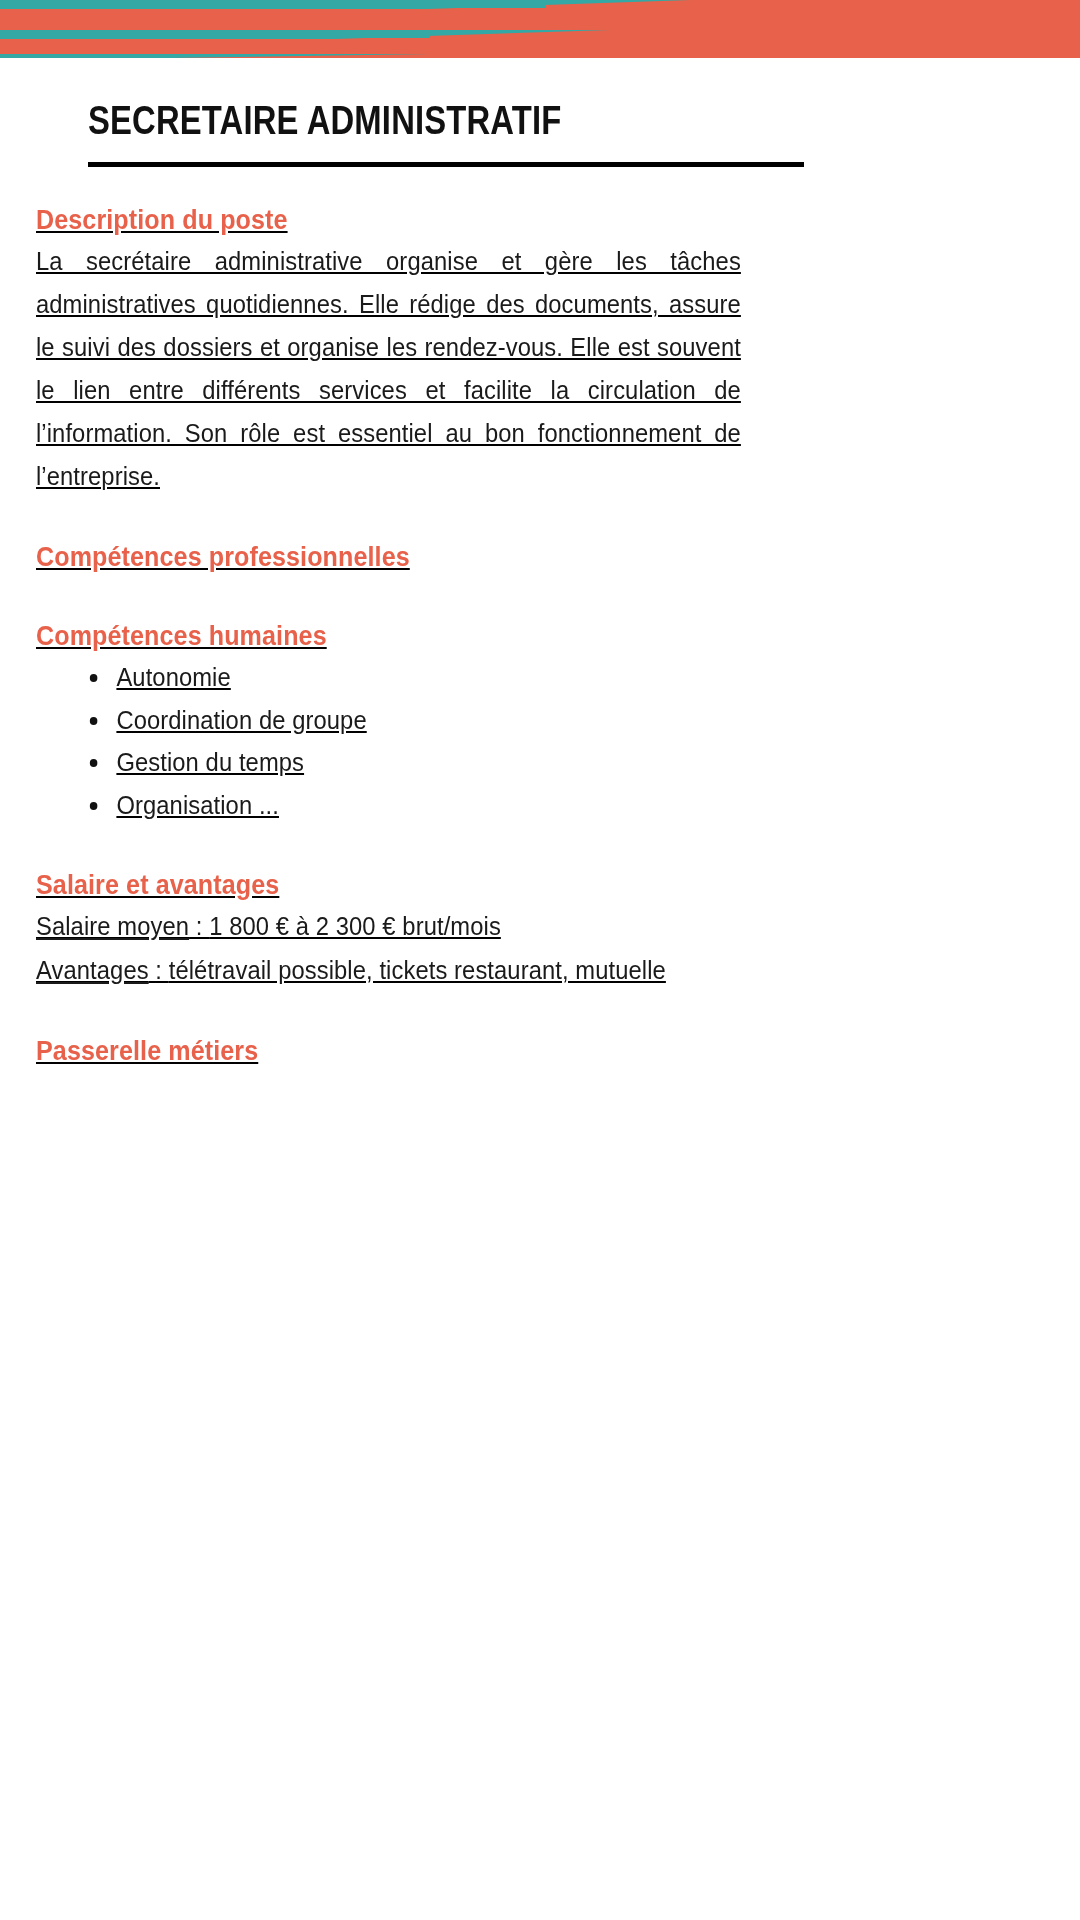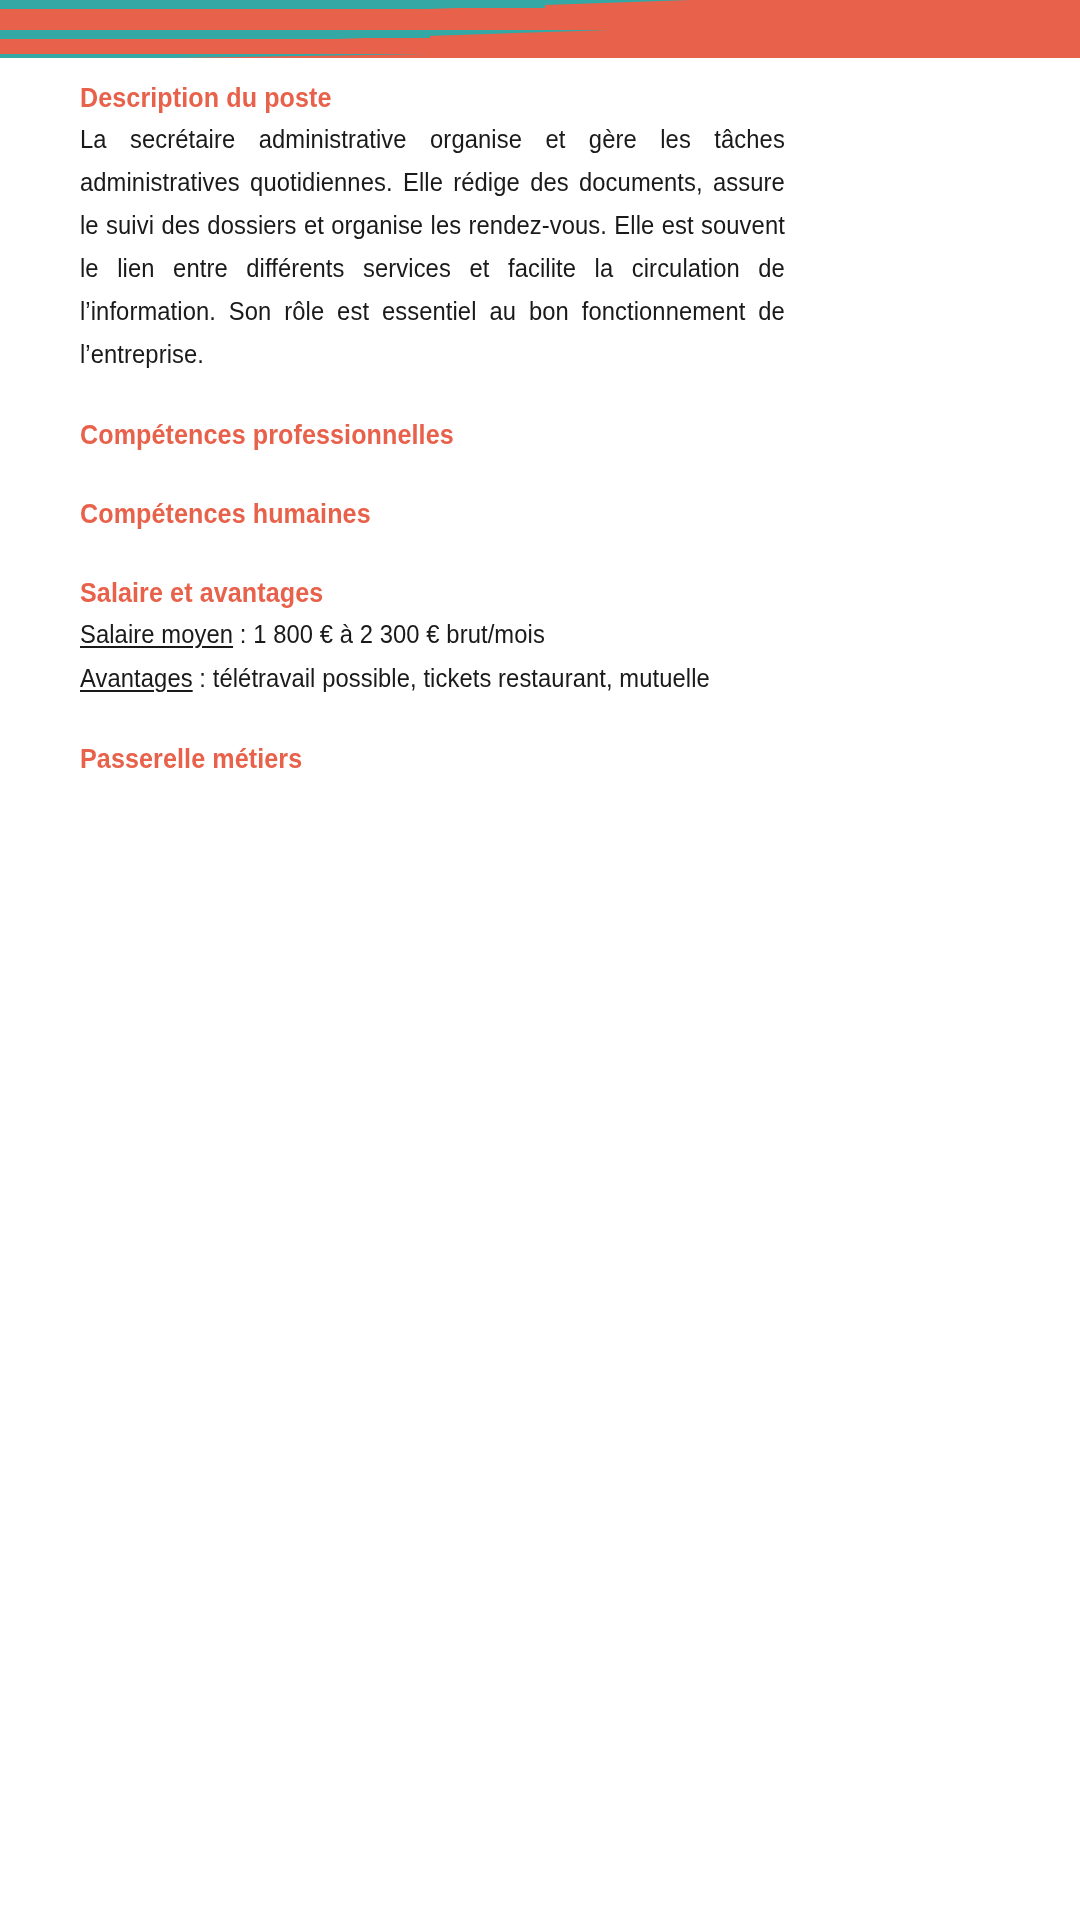--- a/index.html
+++ b/index.html
@@ -85,23 +85,24 @@
     width: 716px;
     height: 5px;
     background: #000000;
   }
   .rule-outer {
     width: 716px;
     margin-left: 0;
   }
 
   .content {
-    padding-left: 80px;
+    padding-left: 36px;
     padding-right: 88px;
-    margin-top: 25px;
+    margin-top: 38px;
+    text-decoration: underline;
   }
 
   h2.section-head {
     font-family: "Liberation Sans Narrow", "Liberation Sans", sans-serif;
     font-size: 27px;
     font-weight: bold;
     color: #E8614A;
     margin: 0 0 4px 0;
     letter-spacing: 0.1px;
     transform: scaleX(0.93);
@@ -170,33 +171,45 @@
 <div class="banner">
   <div class="stripe stripe-a"></div>
   <div class="stripe stripe-a2"></div>
   <div class="stripe stripe-b"></div>
   <div class="stripe stripe-b2"></div>
   <div class="stripe stripe-c"></div>
 </div>
 
 <div class="sheet">
 
+  <div class="title-block">
+    <div class="doc-title">SECRETAIRE ADMINISTRATIF</div>
+    <div class="rule-outer">
+      <div class="title-rule"></div>
+    </div>
+  </div>
 
   <div class="content">
 
     <h2 class="section-head">Description du poste</h2>
     <p class="body-text">La secrétaire administrative organise et gère les tâches administratives quotidiennes. Elle rédige des documents, assure le suivi des dossiers et organise les rendez-vous. Elle est souvent le lien entre différents services et facilite la circulation de l’information. Son rôle est essentiel au bon fonctionnement de l’entreprise.</p>
 
     <div class="spacer-md"></div>
 
     <h2 class="section-head">Compétences professionnelles</h2>
 
     <div class="spacer-md"></div>
 
     <h2 class="section-head">Compétences humaines</h2>
+    <ul class="bullets">
+      <li>Autonomie</li>
+      <li>Coordination de groupe</li>
+      <li>Gestion du temps</li>
+      <li>Organisation ...</li>
+    </ul>
 
     <div class="spacer-md"></div>
 
     <h2 class="section-head">Salaire et avantages</h2>
     <div class="salary-line">
       <span class="lbl">Salaire moyen</span><span> : </span><span>1 800 € à 2 300 € brut/mois</span>
     </div>
     <div class="salary-line">
       <span class="lbl">Avantages</span><span> : </span><span>télétravail possible, tickets restaurant, mutuelle</span>
     </div>

